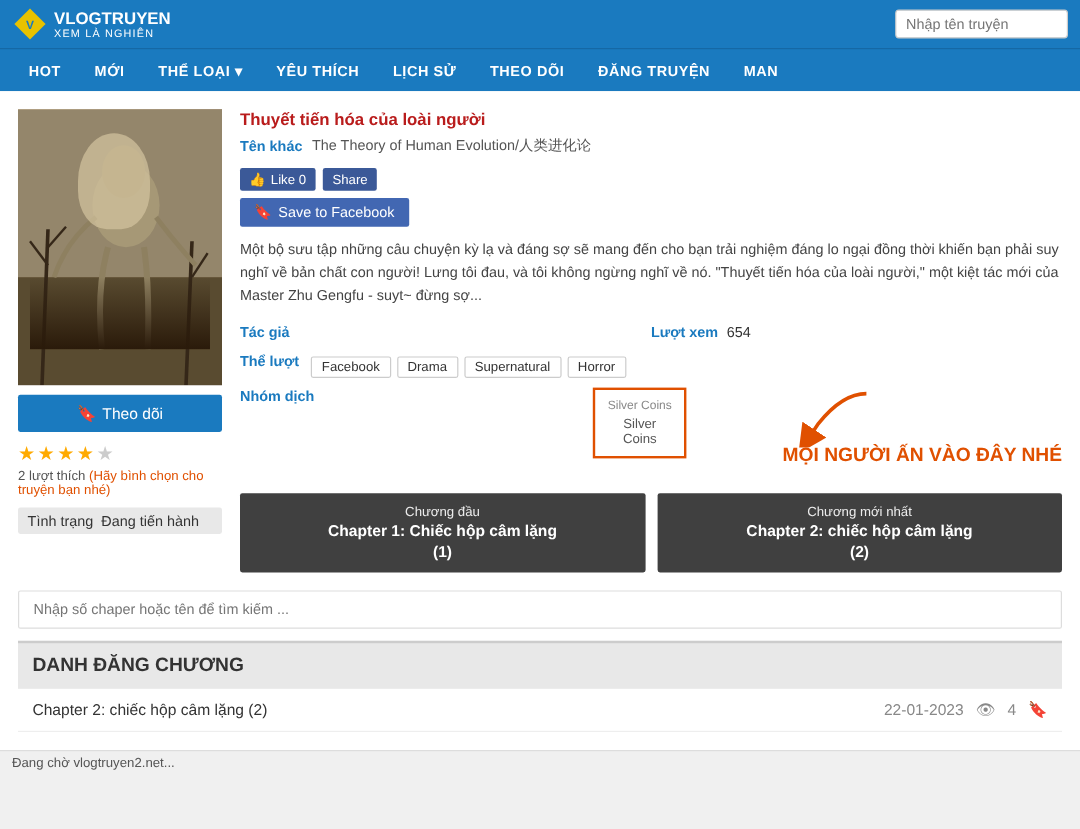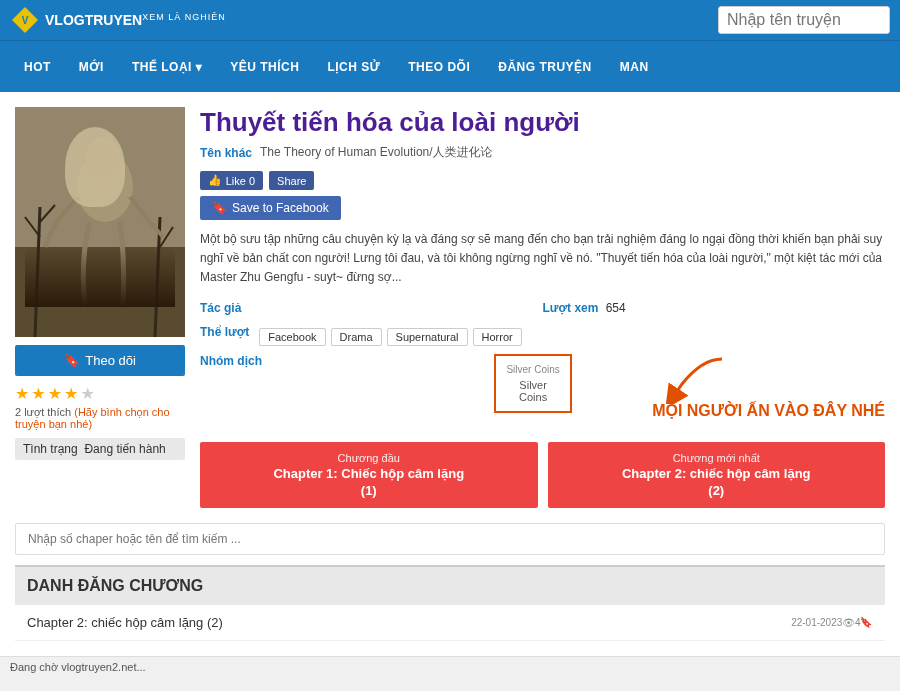--- a/index.html
+++ b/index.html
@@ -14,42 +14,42 @@
       padding: 4px 10px;
       height: 40px;
     }
     .logo-area {
       display: flex;
       align-items: center;
       gap: 6px;
     }
     .logo-text {
       display: flex;
-      flex-direction: row;
+      flex-direction: column;
       color: white;
       font-size: 14px;
       font-weight: bold;
     }
     .logo-text span { font-size: 9px; font-weight: normal; letter-spacing: 1px; }
     .search-input {
       border: 1px solid #ccc;
       padding: 4px 8px;
       border-radius: 3px;
-      width: 172px;
-      font-size: 16px;
+      width: 144px;
+      font-size: 12px;
       color: #999;
     }
 
     
     .nav-bar {
       background: #1a7abf;
       display: flex;
       align-items: center;
       padding: 0 10px;
-      height: 52px;
+      height: 36px;
       border-top: 1px solid #1568a5;
     }
     .nav-item {
       color: white;
       font-size: 12px;
       font-weight: bold;
       padding: 0 14px;
       height: 36px;
       display: flex;
       align-items: center;
@@ -134,23 +134,23 @@
       color: #333;
       background: #e8e8e8;
       padding: 4px 8px;
       border-radius: 2px;
     }
 
     
     .right-panel { flex: 1; }
 
     .manga-title {
-      font-size: 26px;
+      font-size: 14px;
       font-weight: bold;
-      color: #4c1d95;
+      color: #b91c1c;
       margin-bottom: 6px;
     }
 
     .alt-title-row {
       display: flex;
       align-items: center;
       gap: 8px;
       margin-bottom: 10px;
     }
     .alt-title-label { color: #1a7abf; font-size: 12px; font-weight: bold; }
@@ -249,21 +249,21 @@
     }
 
     
     .chapter-buttons {
       display: grid;
       grid-template-columns: 1fr 1fr;
       gap: 10px;
       margin-top: 15px;
     }
     .chapter-btn {
-      background: #ef4444;
+      background: #404040;
       color: white;
       border: none;
       padding: 10px;
       cursor: pointer;
       text-align: center;
       border-radius: 2px;
     }
     .chapter-btn .ch-label { font-size: 11px; opacity: 0.9; }
     .chapter-btn .ch-name { font-size: 13px; font-weight: bold; margin-top: 2px; }
 
@@ -294,21 +294,22 @@
       align-items: center;
       justify-content: space-between;
       padding: 10px 12px;
       border-bottom: 1px solid #eee;
       cursor: pointer;
     }
     .chapter-name { font-size: 13px; color: #333; }
     .chapter-meta {
       display: flex;
       align-items: flex-end;
-      font-size: 10px;
+      gap: 10px;
+      font-size: 13px;
       color: #888;
     }
     .chapter-date { color: #888; }
 
     
     .status-bar {
       background: #f0f0f0;
       padding: 4px 10px;
       font-size: 11px;
       color: #555;

